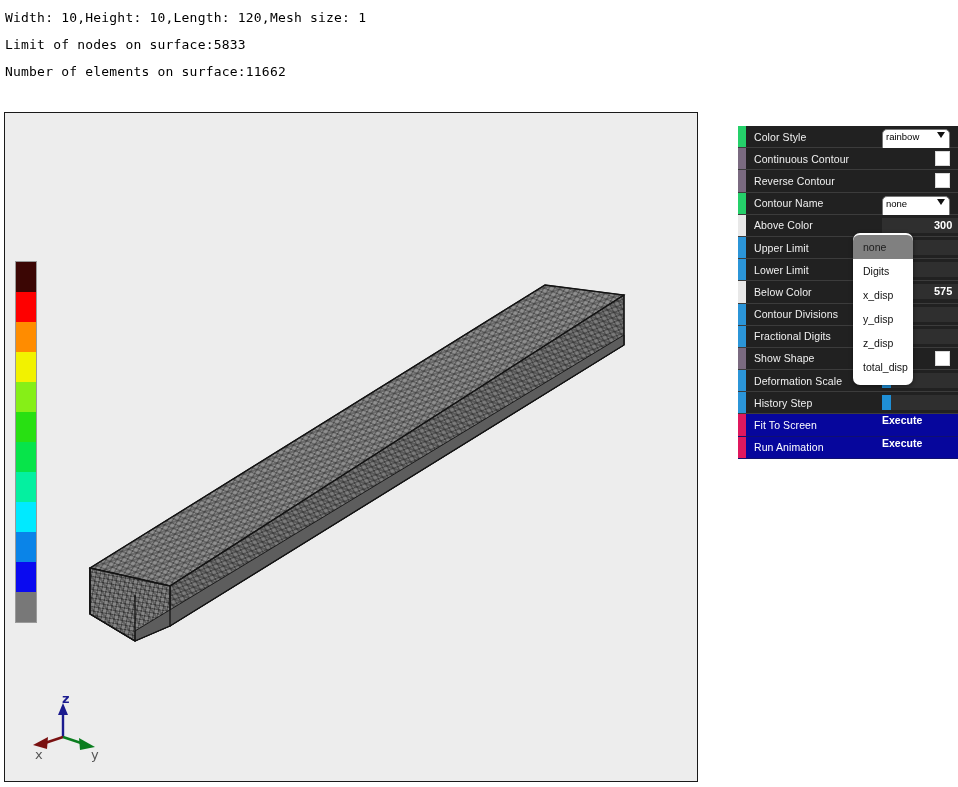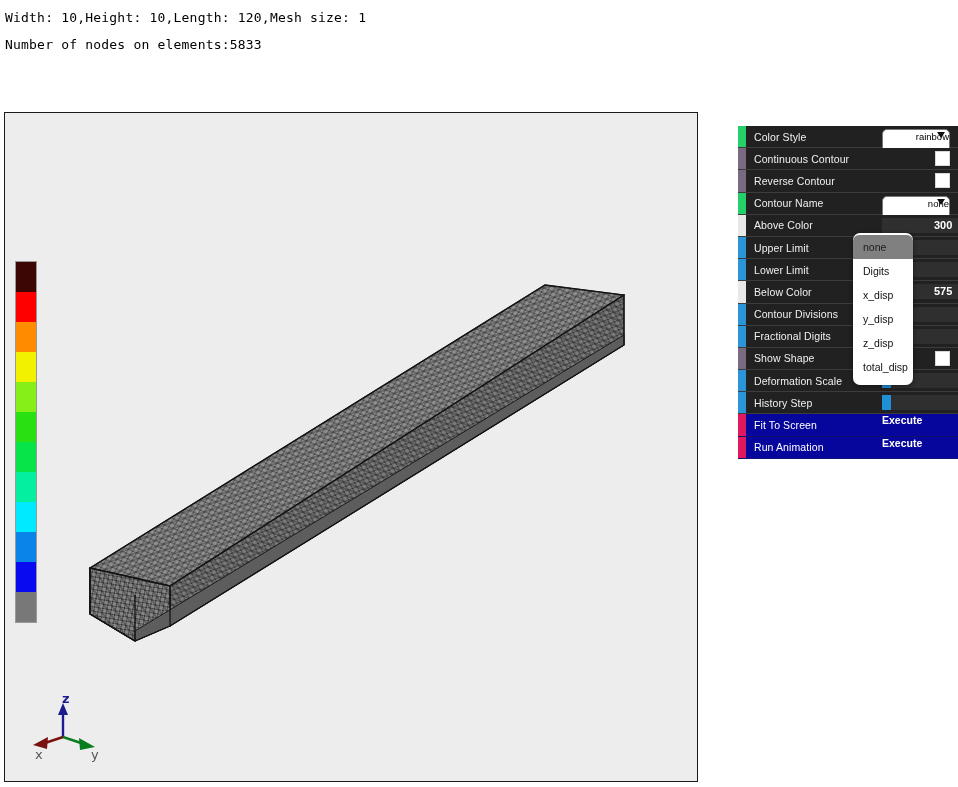--- a/index.html
+++ b/index.html
@@ -57,21 +57,21 @@
     flex:0 0 110px;color:#f0f0f0;font-size:10.5px;padding-left:8px;
     white-space:nowrap;letter-spacing:.1px;
   }
   .row .ctl{flex:1 1 auto;position:relative;height:100%;}
 
   
   .sel{
     position:absolute;left:18px;top:3px;width:68px;height:31px;
     background:#fff;border:1px solid #777;border-radius:5px;
     font-size:9.5px;color:#000;font-family:"Liberation Sans", sans-serif;
-    padding-left:3px;line-height:14px;box-sizing:border-box;text-align:right;
+    padding-left:3px;line-height:14px;box-sizing:border-box;
   }
   .sel .caret{
     position:absolute;right:4px;top:2px;width:0;height:0;
     border-left:4px solid transparent;border-right:4px solid transparent;
     border-top:6px solid #111;
   }
 
   
   .cbx{
     position:absolute;right:12px;top:3px;width:15px;height:15px;
@@ -123,21 +123,22 @@
     padding:4px 10px;color:#111;line-height:16px;white-space:nowrap;
   }
   #dropdown-list .opt.selected{background:#808080;color:#1c1c1c;}
   #dropdown-list .opt:first-child{border-radius:6px 6px 0 0;}
 </style>
 </head>
 <body>
 
 <div id="info-block">
   <div class="info-line">Width: 10,Height: 10,Length: 120,Mesh size: 1</div>
-  <div class="info-line">Number of nodes on elements:5833</div>
+  <div class="info-line">Limit of nodes on surface:5833</div>
+  <div class="info-line">Number of elements on surface:11662</div>
 </div>
 
 <div id="viewport">
 
   <div id="beam-wrap">
     <svg width="694" height="670" viewBox="0 0 694 670">
       <defs>
 
         <pattern id="meshTex" width="7" height="6" patternUnits="userSpaceOnUse" patternTransform="rotate(-18)">
           <rect width="7" height="6" fill="#8f8f8f"></rect>

